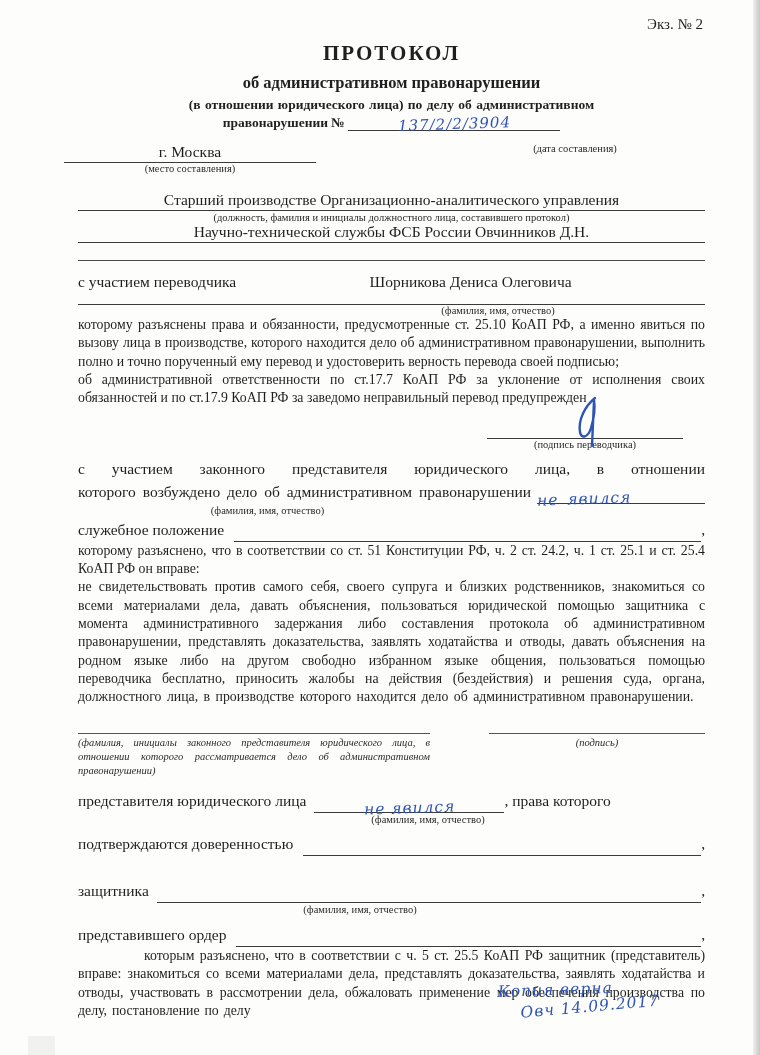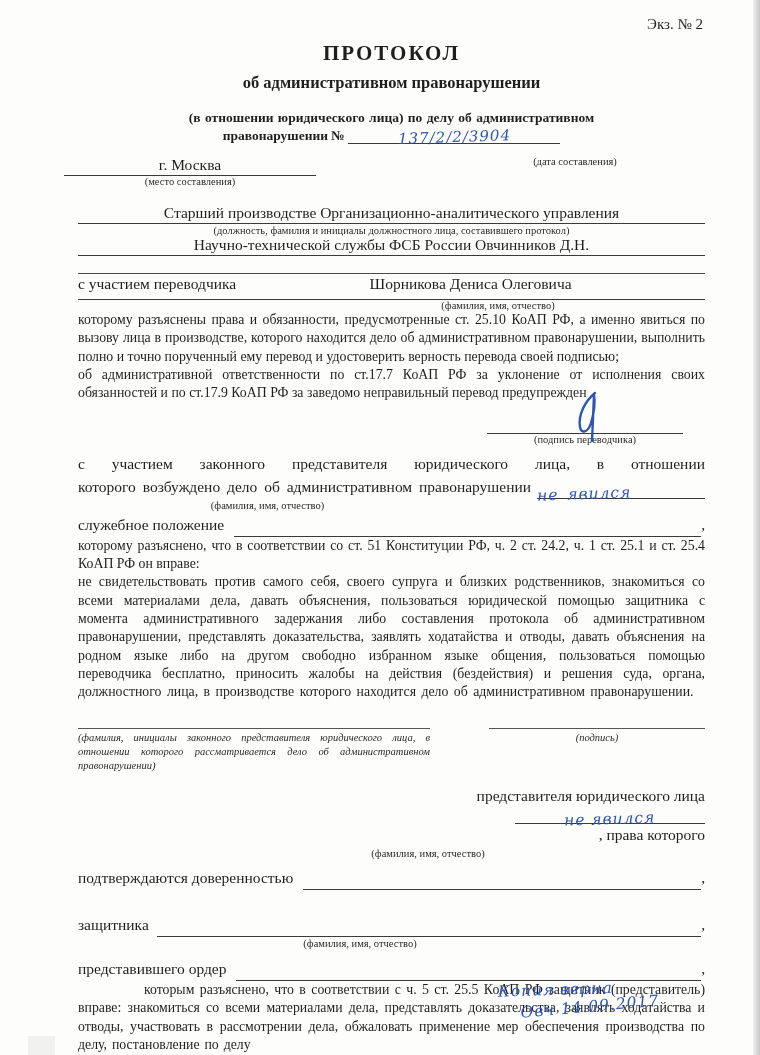--- a/index.html
+++ b/index.html
@@ -19,21 +19,21 @@
     overflow:hidden;
   }
   
   .edge-band{position:absolute;top:0;right:0;width:7px;height:1055px;
     background:linear-gradient(to right,#efefee,#c7c7c7);}
   .corner-smudge{position:absolute;left:28px;top:1036px;width:27px;height:19px;background:#f1f1f0;}
 
   .copy-label{text-align:right;font-size:15px;padding-right:2px;}
   .title{text-align:center;font-weight:bold;font-size:21px;letter-spacing:2px;margin-top:8px;}
   .subtitle1{text-align:center;font-weight:bold;font-size:16.5px;margin-top:7px;}
-  .subtitle2{text-align:center;font-weight:bold;font-size:13.5px;margin-top:17px;word-spacing:1px;}
+  .subtitle2{text-align:center;font-weight:bold;font-size:13.5px;margin-top:4px;word-spacing:1px;}
   .case-line{text-align:center;font-weight:bold;font-size:13.5px;margin-top:2px;}
 
   .blank{display:inline-block;border-bottom:1.4px solid #3a3a3a;height:15px;vertical-align:bottom;}
   .grow{flex:1;}
 
   .hand{
     font-family:"DejaVu Serif",serif;font-style:italic;
     color:var(--ink-blue,#2f55b4);
     letter-spacing:1px;display:inline-block;transform:rotate(-2deg);
   }
@@ -45,21 +45,21 @@
   .meta-col{text-align:center;}
   .meta-col .val{font-size:15.5px;border-bottom:1.4px solid #3a3a3a;padding-bottom:1px;}
   .meta-left{width:252px;margin-left:-14px;}
   .meta-right{width:260px;}
 
   .official{margin-top:17px;}
   .rule-row{border-bottom:1.4px solid #3a3a3a;text-align:center;font-size:15.5px;padding-bottom:1px;}
   .official .cap{text-align:center;margin-top:1px;}
   .spacer-rule{border-bottom:1.3px solid #4a4a4a;height:13px;margin-top:4px;}
 
-  .translator-row{display:flex;border-bottom:1.4px solid #3a3a3a;font-size:15.5px;margin-top:1px;padding-bottom:6px;}
+  .translator-row{display:flex;border-bottom:1.4px solid #3a3a3a;font-size:15.5px;margin-top:12px;padding-bottom:13px;}
   .translator-row .name{flex:1;text-align:center;}
   .cap-center-right{text-align:center;margin-left:270px;width:300px;}
 
   .par{font-size:13.8px;line-height:1.33;text-align:justify;margin-top:5px;font-family:Liberation Serif, serif;}
   .par.tight{margin-top:0;}
 
   .sig-translator{width:196px;margin:14px 22px 0 auto;position:relative;text-align:center;}
   .sig-translator .line{border-bottom:1.4px solid #3a3a3a;height:16px;}
   .sig-translator svg{position:absolute;left:84px;top:-26px;}
 
@@ -159,21 +159,21 @@
     <div class="sig-col left-wide">
       <div class="line"></div>
       <div class="cap">(фамилия, инициалы законного представителя юридического лица, в отношении которого рассматривается дело об административном правонарушении)</div>
     </div>
     <div class="sig-col right-nar">
       <div class="line"></div>
       <div class="cap">(подпись)</div>
     </div>
   </div>
 
-  <div class="stmt flex-line" style="margin-top:12px;flex-direction:column;">
+  <div class="stmt flex-line" style="margin-top:12px;">
     <span>представителя юридического лица</span>
     <span class="blank" style="width:190px;margin-left:8px;text-align:center;"><span class="hand">не явился</span></span>
     <span>, права которого</span>
   </div>
   <div class="cap cap-under-blank2">(фамилия, имя, отчество)</div>
 
   <div class="stmt flex-line" style="margin-top:8px;">
     <span>подтверждаются доверенностью</span>
     <span class="blank grow" style="margin-left:10px;"></span>
     <span>,</span>

